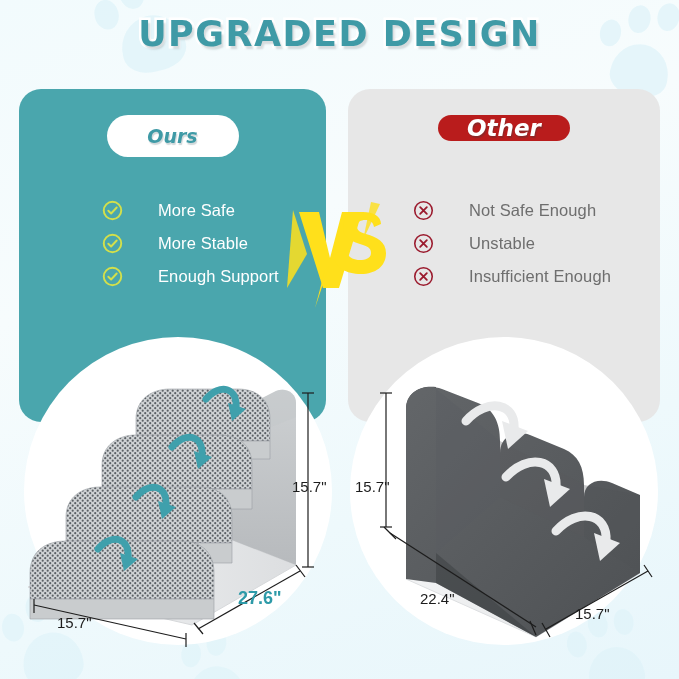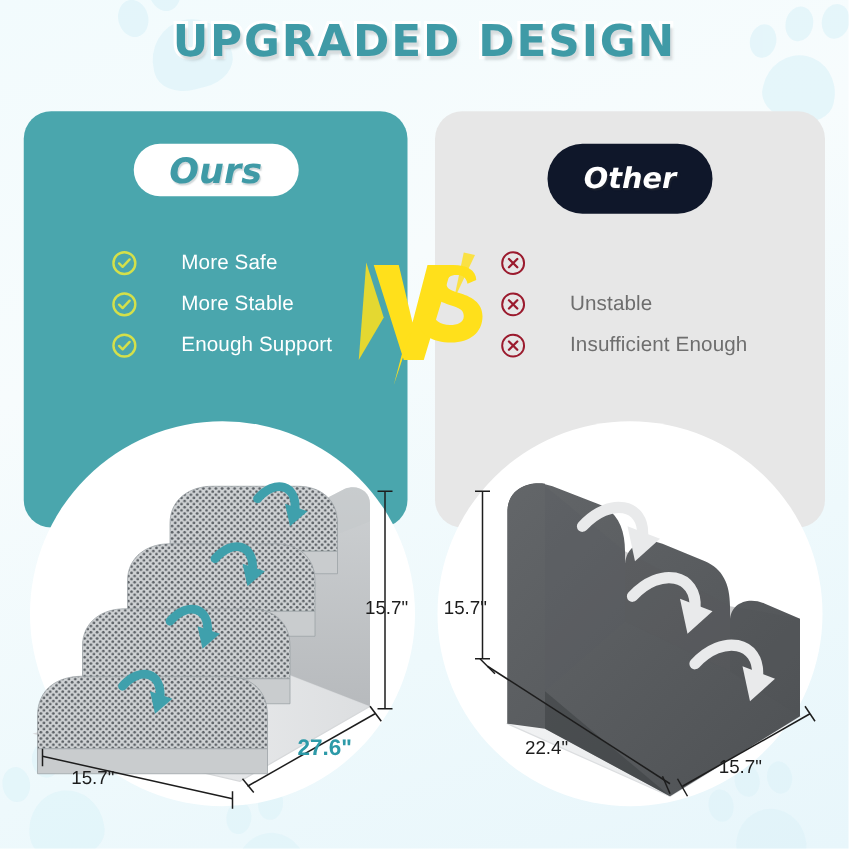--- a/index.html
+++ b/index.html
@@ -50,30 +50,30 @@
 
   .badge {
     position: absolute; top: 26px; left: 50%; transform: translateX(-50%);
     border-radius: 40px;
     display: flex; align-items: center; justify-content: center;
     font-style: italic; font-weight: bold;
     font-family: "DejaVu Sans", sans-serif;
   }
   .badge-ours {
     width: 132px; height: 42px; background: #ffffff;
-    color: #3f9aa6; font-size: 28px;
+    color: #3f9aa6; font-size: 19px;
     text-shadow: 1px 2px 1px rgba(120,140,145,.35);
   }
   .badge-other {
-    width: 132px; height: 56px; background: #0f172a;
+    width: 132px; height: 26px; background: #b91c1c;
     color: #ffffff; font-size: 23px;
     text-shadow: 1px 2px 1px rgba(60,60,60,.35);
   }
 
-  .feature-list { position: absolute; top: 105px; left: 4px; width: 100%; }
+  .feature-list { position: absolute; top: 105px; left: 17px; width: 100%; }
   .feature-row {
     display: flex; align-items: center;
     height: 33px; margin-bottom: 0px;
   }
   .panel-ours  .feature-row { padding-left: 66px; }
   .panel-other .feature-row { padding-left: 48px; }
 
   .icon-circle { width: 21px; height: 21px; flex: 0 0 21px; }
   .feature-label {
     margin-left: 35px; font-size: 16.5px; letter-spacing: .1px;
@@ -175,20 +175,21 @@
   <div class="panel panel-other">
     <div class="badge badge-other">Other</div>
     <div class="feature-list">
       <div class="feature-row">
         <span class="icon-circle">
           <svg width="21" height="21" viewBox="0 0 24 24">
               <circle cx="12" cy="12" r="10" fill="none" stroke="#9b1b2e" stroke-width="1.8"></circle>
               <path d="M8.2 8.2 L15.8 15.8 M15.8 8.2 L8.2 15.8" fill="none" stroke="#9b1b2e" stroke-width="2.1" stroke-linecap="round"></path>
             </svg>
         </span>
+        <span class="feature-label">Not Safe Enough</span>
       </div>
       <div class="feature-row">
         <span class="icon-circle">
           <svg width="21" height="21" viewBox="0 0 24 24">
               <circle cx="12" cy="12" r="10" fill="none" stroke="#9b1b2e" stroke-width="1.8"></circle>
               <path d="M8.2 8.2 L15.8 15.8 M15.8 8.2 L8.2 15.8" fill="none" stroke="#9b1b2e" stroke-width="2.1" stroke-linecap="round"></path>
             </svg>
         </span>
         <span class="feature-label">Unstable</span>
       </div>

